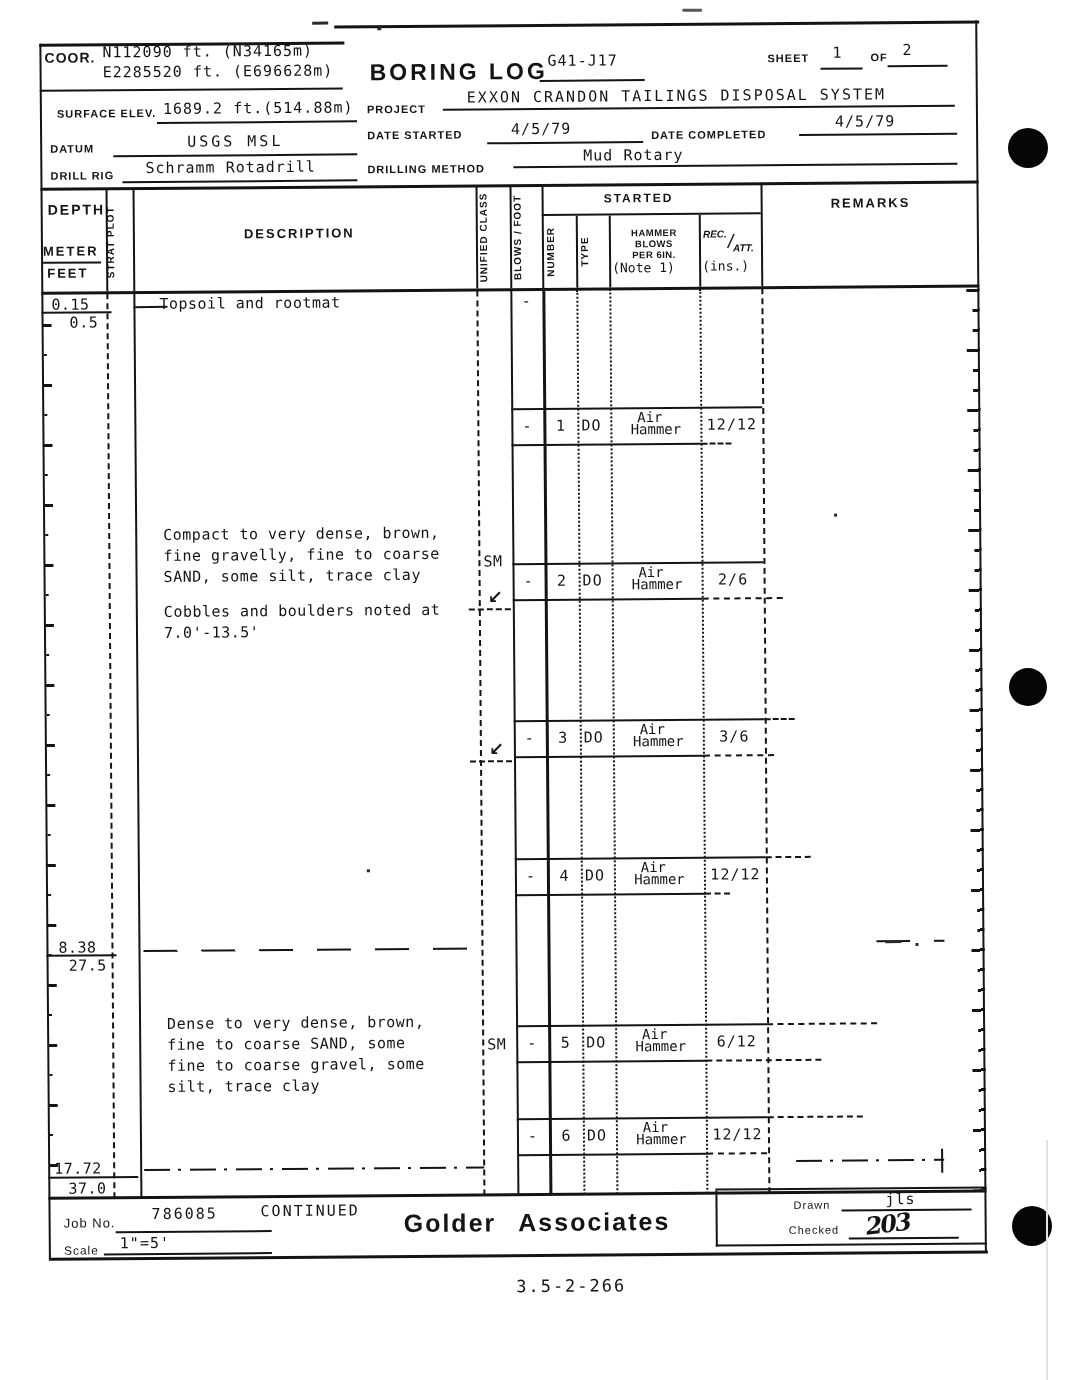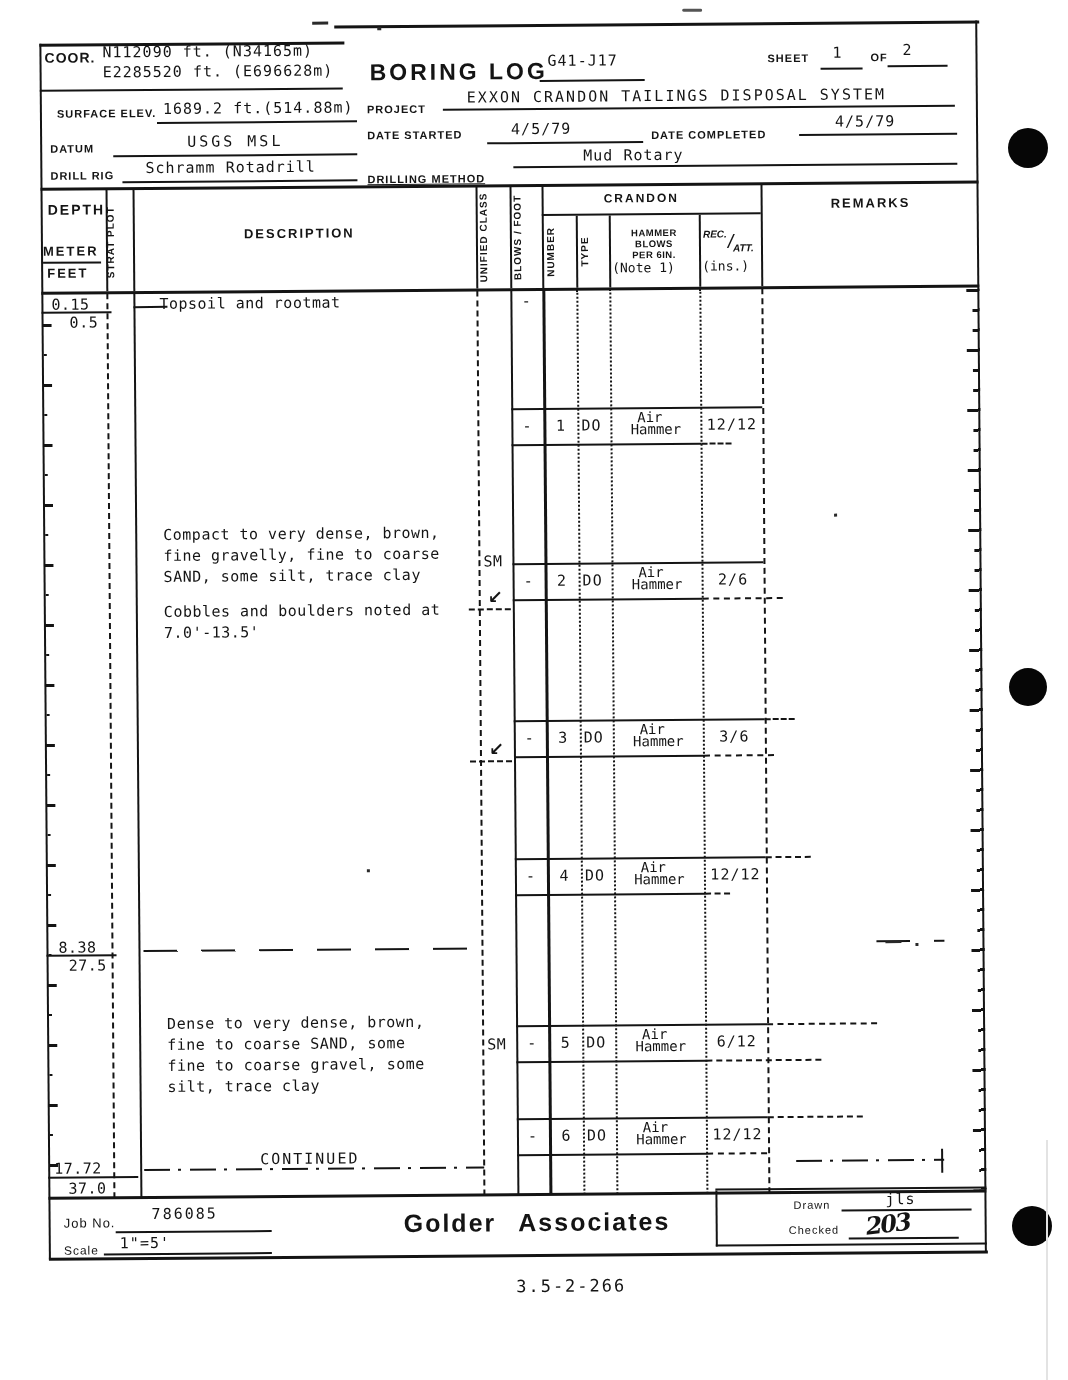--- a/index.html
+++ b/index.html
@@ -106,21 +106,21 @@
   <div class="lab" style="left:372px;top:116px;margin-top:12px;">DATE STARTED</div>
   <div class="val" style="left:516px;top:120px;">4/5/79</div>
   <div class="hl" style="left:492px;top:142px;width:156px;"></div>
   <div class="lab" style="left:656px;top:130px;">DATE COMPLETED</div>
   <div class="val" style="left:840px;top:115px;">4/5/79</div>
   <div class="hl" style="left:804px;top:136px;width:158px;"></div>
 
   <div class="lab" style="left:55px;top:166px;">DRILL RIG</div>
   <div class="val" style="left:150px;top:156px;">Schramm Rotadrill</div>
   <div class="hl" style="left:127px;top:178px;width:235px;"></div>
-  <div class="lab" style="left:372px;top:172px;text-decoration:underline;">DRILLING METHOD</div>
+  <div class="lab" style="left:372px;top:162px;">DRILLING METHOD</div>
   <div class="val" style="left:588px;top:147px;">Mud Rotary</div>
   <div class="hl" style="left:518px;top:166px;width:444px;"></div>
 
   <div class="hl3" style="left:45px;top:184px;width:938px;"></div>
   <div class="hl3" style="left:45px;top:288px;width:938px;"></div>
   <div class="vl" style="left:110px;top:185px;height:103px;"></div>
   <div class="vl" style="left:137px;top:185px;height:103px;"></div>
   <div class="vl" style="left:480px;top:185px;height:103px;"></div>
   <div class="vl" style="left:514px;top:185px;height:103px;"></div>
   <div class="vl" style="left:546px;top:185px;height:103px;"></div>
@@ -133,21 +133,21 @@
   <div class="lab" style="left:52px;top:198px;font-size:14px;letter-spacing:2px;">DEPTH</div>
   <div class="lab" style="left:47px;top:240px;font-size:13px;letter-spacing:2px;">METER</div>
   <div class="hl" style="left:47px;top:258px;width:58px;"></div>
   <div class="lab" style="left:51px;top:262px;font-size:13px;letter-spacing:2px;">FEET</div>
 
   <div class="vtext" style="left:109px;top:192px;width:26px;height:94px;">STRAT PLOT</div>
   <div class="colhead" style="left:248px;top:224px;">DESCRIPTION</div>
   <div class="vtext" style="left:482px;top:188px;width:30px;height:98px;">UNIFIED CLASS</div>
   <div class="vtext" style="left:516px;top:188px;width:28px;height:98px;">BLOWS / FOOT</div>
 
-  <div class="colhead" style="left:608px;top:192px;font-size:12px;">CRANDON</div>
+  <div class="colhead" style="left:608px;top:192px;font-size:12px;">STARTED</div>
   <div class="vtext" style="left:549px;top:218px;width:28px;height:68px;">NUMBER</div>
   <div class="vtext" style="left:583px;top:218px;width:26px;height:68px;">TYPE</div>
 
   <div class="note" style="left:616px;top:228px;width:84px;">HAMMER</div>
   <div class="note" style="left:616px;top:239px;width:84px;">BLOWS</div>
   <div class="note" style="left:616px;top:250px;width:84px;">PER 6IN.</div>
   <div class="val" style="left:616px;top:261px;font-size:13px;letter-spacing:0;">(Note 1)</div>
 
   <div class="lab sm" style="left:707px;top:230px;letter-spacing:0;">REC.</div>
   <div class="abs" style="left:730px;top:232px;font-size:17px;">/</div>
@@ -280,21 +280,21 @@
     <div class="descline" style="left:120px;top:764px;">fine to coarse gravel, some</div>
     <div class="descline" style="left:120px;top:785px;">silt, trace clay</div>
     <div class="descline" style="left:440px;top:745px;">SM</div>
 
     <div class="descline" style="left:6px;top:866px;">17.72</div>
     <div class="hl" style="left:0;top:883px;width:90px;"></div>
     <div class="descline" style="left:20px;top:886px;">37.0</div>
     <div class="dashdot" style="left:96px;top:876px;width:340px;"></div>
     <div class="dashdot" style="left:748px;top:872px;width:148px;"></div>
     <div class="vl" style="left:893px;top:862px;height:24px;"></div>
-    <div class="descline" style="left:212px;top:858px;letter-spacing:2px;">CONTINUED</div>
+    <div class="descline" style="left:212px;top:910px;letter-spacing:2px;">CONTINUED</div>
   </div>
 
   <div class="hl3" style="left:45px;top:1193px;width:938px;"></div>
 
   <div class="lab" style="left:60px;top:1212px;font-weight:normal;font-size:13px;">Job No.</div>
   <div class="val" style="left:148px;top:1202px;letter-spacing:2px;">786085</div>
   <div class="hl" style="left:112px;top:1228px;width:156px;"></div>
   <div class="lab" style="left:60px;top:1240px;font-weight:normal;font-size:12px;">Scale</div>
   <div class="val" style="left:116px;top:1231px;">1"=5'</div>
   <div class="hl" style="left:100px;top:1250px;width:168px;"></div>

